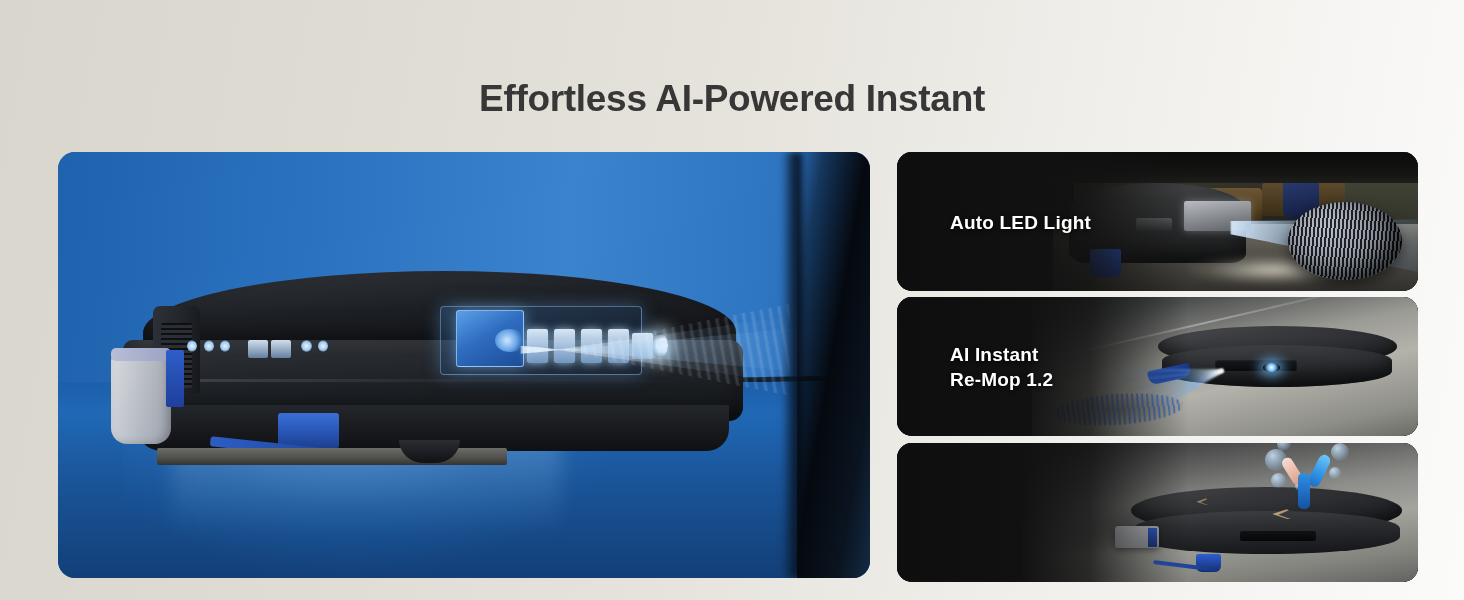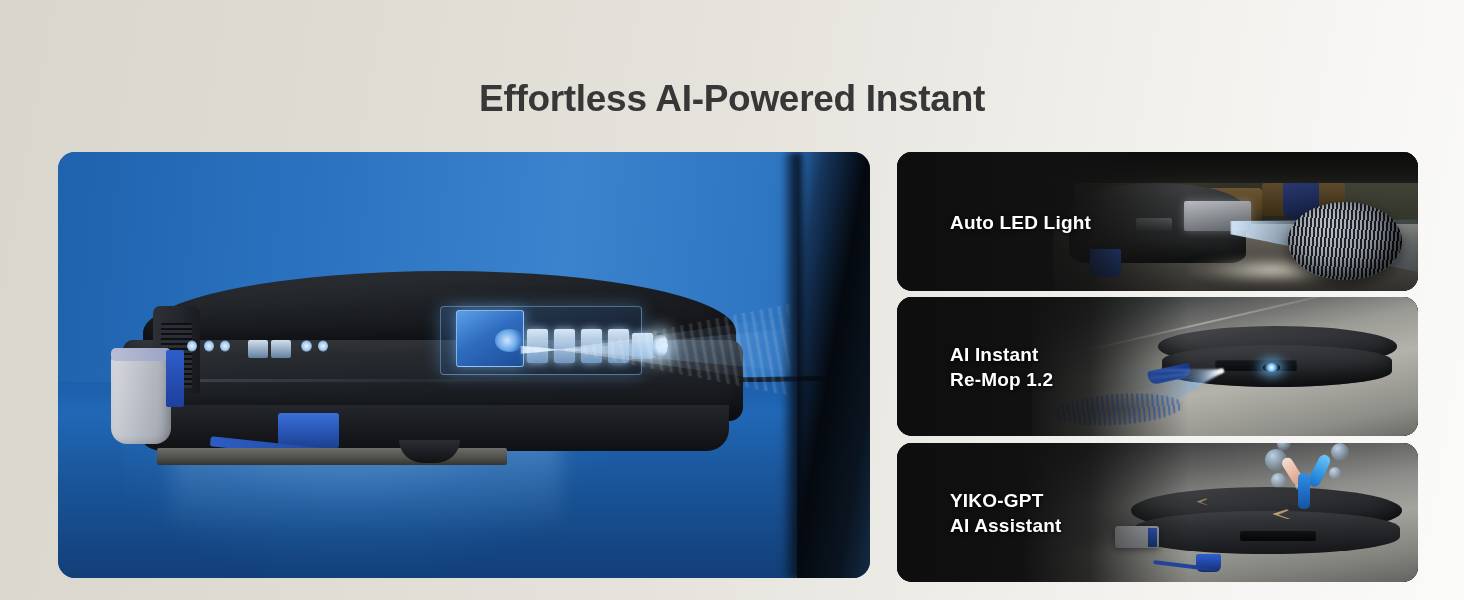--- a/index.html
+++ b/index.html
@@ -627,17 +627,15 @@
           <span class="bub b4"></span>
             <span class="bub b5"></span>
             <span class="bub b6"></span>
         </div>
         <div class="y-arm-l"></div>
         <div class="y-arm-r"></div>
         <div class="y-stem"></div>
       </div>
     </div>
     <div class="card-fade"></div>
-    <div class="card-label">YIKO-GPT
-AI Assistant</div>
   </div>
 
 </div>
 
 </body></html>

